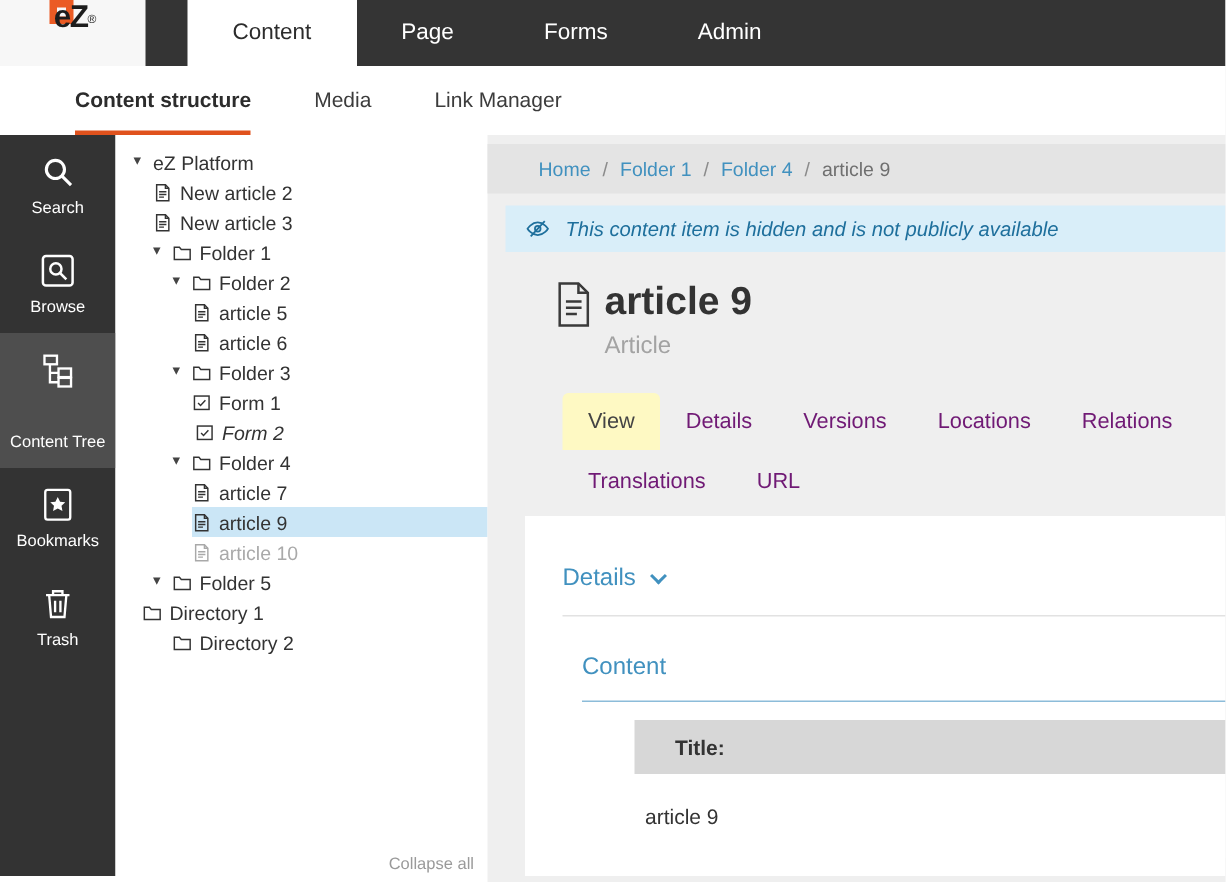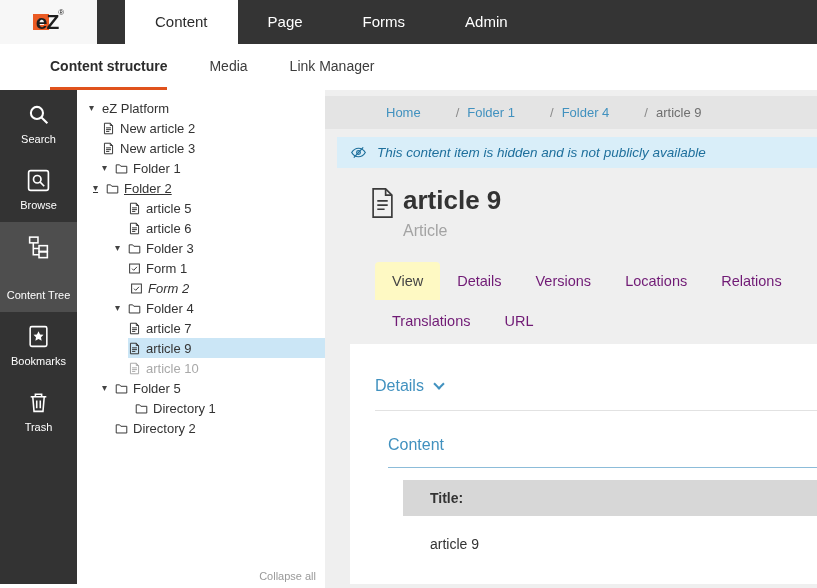--- a/index.html
+++ b/index.html
@@ -6,21 +6,21 @@
   html,body { width:817px; height:588px; }
   body {
     font-family: "Liberation Sans", sans-serif;
     position: relative;
     background:#fff;
     overflow:hidden;
     color:#333;
   }
   
   .topbar { position:absolute; top:0; left:0; width:817px; height:44px; background:#343434; display:flex; }
-  .logo-box { width:97px; height:44px; background:#f7f7f7; display:flex; align-items:center; justify-content:center; cursor:pointer; }
+  .logo-box { width:97px; height:44px; background:#f7f7f7; display:flex; justify-content:center; cursor:pointer; }
   .logo-square { width:16px; height:16px; border:5px solid #eb5b24; display:inline-block; }
   .logo-text { font-weight:bold; font-size:21px; color:#1d1d1d; margin-left:-13px; letter-spacing:-1px; }
   .logo-reg { font-size:8px; color:#1d1d1d; align-self:flex-start; margin-top:8px; }
   .topbar-tabs { display:flex; margin-left:28px; }
   .topbar-tab { padding:0 30px; line-height:44px; font-size:15px; color:#ffffff; cursor:pointer; white-space:nowrap; }
   .topbar-tab.active { background:#ffffff; color:#2c2c2c; }
   
   .secnav { position:absolute; top:44px; left:0; width:817px; height:46px; background:#fff; display:flex; align-items:stretch; padding-left:50px; }
   .secnav-tab { display:flex; align-items:center; margin-right:42px; font-size:14px; color:#3c3c3c; border-bottom:3px solid transparent; cursor:pointer; white-space:nowrap; }
   .secnav-tab.active { font-weight:bold; color:#2c2c2c; border-bottom-color:#e0521d; }
@@ -39,21 +39,21 @@
   .row-inner { display:flex; align-items:center; flex:1; height:100%; }
   .tree-row.selected .row-inner { background:#cbe6f6; }
   .tree-row.hidden-item { color:#a9a9a9; }
   .tree-icon { display:flex; margin-right:5px; }
   .tree-icon svg { width:13px; height:13px; }
   .tree-label { white-space:nowrap; }
   .collapse-all { position:absolute; bottom:6px; right:9px; font-size:11px; color:#9a9a9a; cursor:pointer; }
   
   .main { position:absolute; top:90px; left:325px; right:0; bottom:0; background:#efefef; }
   .breadcrumb { margin-top:6px; height:33px; background:#e4e4e4; display:flex; align-items:center; padding-left:34px; font-size:13px; color:#888; }
-  .crumb-wrap { display:flex; align-items:center;margin-left:27px; }
+  .crumb-wrap { display:flex; align-items:center; }
   .crumb-sep { margin:0 8px; color:#8b8b8b; }
   .crumb { color:#4191bf; cursor:pointer; }
   .crumb-wrap.current .crumb { color:#6f6f6f; cursor:default; }
   .alert { margin:8px 0 0 12px; background:#d9eef9; padding:7px 13px; display:flex; align-items:center; font-style:italic; color:#1e6f9c; font-size:13.5px; }
   .alert-icon { display:flex; margin-right:10px; color:#1e6f9c; }
   .alert-icon svg { width:17px; height:17px; }
   .content-header { display:flex; align-items:flex-start; margin:17px 0 0 45px; }
   .doc-icon { display:flex; margin-right:8px; margin-top:2px; color:#3a3a3a; }
   .doc-icon svg { width:25px; height:32px; }
   .page-title { font-size:26px; font-weight:bold; color:#333; }
@@ -62,21 +62,21 @@
   .ctabs.row1 { margin-top:22px; }
   .ctabs.row2 { margin-top:2px; }
   .ctab { padding:11px 17px; font-size:14.5px; color:#701a75; cursor:pointer; white-space:nowrap; }
   .ctab.active { background:#fef9c3; color:#444; border-radius:4px 4px 0 0; }
   .tab-content { margin-left:25px; margin-top:4px; background:#fff; min-height:240px; padding:33px 0 0 25px; }
   .preview-row { display:flex; align-items:center; color:#4191bf; font-size:16px; cursor:pointer; }
   .chev { width:8px; height:8px; border-right:2px solid #4191bf; border-bottom:2px solid #4191bf; transform:rotate(45deg); margin-left:11px; margin-top:-4px; }
   .divider { border-bottom:1px solid #e2e2e2; margin-top:15px; }
   .section-title { margin:25px 0 0 13px; padding-bottom:13px; color:#4191bf; font-size:16px; border-bottom:1px solid #8cbcd9; }
   .fields { margin-left:28px; margin-top:12px; }
-  .field-label { background:#d7d7d7; padding:10px 27px; font-weight:bold; font-size:14px; color:#333; }
+  .field-label { background:#d7d7d7; padding:10px 27px; font-weight:bold; font-size:14px; color:#333;margin-left:20px; }
   .field-value { background:#fff; padding:20px 27px; font-size:14px; color:#333; }
 </style>
 </head>
 <body>
 
 <div class="topbar">
   <div class="logo-box">
     <span class="logo-square"></span>
     <span class="logo-text">eZ</span>
     <span class="logo-reg">®</span>
@@ -205,21 +205,21 @@
         <span class="caret"></span>
         <span class="row-inner">
           <span class="tree-icon">
             <svg viewBox="0 0 16 16" fill="none" stroke="currentColor" stroke-width="1.2">
               <path d="M1.5 3.5h4.2l1.5 1.8h7.3v8.2H1.5z"></path>
             </svg>
           </span>
           <span class="tree-label">Folder 1</span>
         </span>
       </div>
-      <div class="tree-row" style="padding-left: 16px; text-decoration: underline;">
+      <div class="tree-row" style="padding-left: 38px;">
         <span class="caret"></span>
         <span class="row-inner">
           <span class="tree-icon">
             <svg viewBox="0 0 16 16" fill="none" stroke="currentColor" stroke-width="1.2">
               <path d="M1.5 3.5h4.2l1.5 1.8h7.3v8.2H1.5z"></path>
             </svg>
           </span>
           <span class="tree-label">Folder 2</span>
         </span>
       </div>
@@ -338,21 +338,21 @@
         <span class="caret"></span>
         <span class="row-inner">
           <span class="tree-icon">
             <svg viewBox="0 0 16 16" fill="none" stroke="currentColor" stroke-width="1.2">
               <path d="M1.5 3.5h4.2l1.5 1.8h7.3v8.2H1.5z"></path>
             </svg>
           </span>
           <span class="tree-label">Folder 5</span>
         </span>
       </div>
-      <div class="tree-row" style="padding-left: 58px;">
+      <div class="tree-row" style="padding-left: 18px;">
 
         <span class="row-inner">
           <span class="tree-icon">
             <svg viewBox="0 0 16 16" fill="none" stroke="currentColor" stroke-width="1.2">
               <path d="M1.5 3.5h4.2l1.5 1.8h7.3v8.2H1.5z"></path>
             </svg>
           </span>
           <span class="tree-label">Directory 1</span>
         </span>
       </div>

